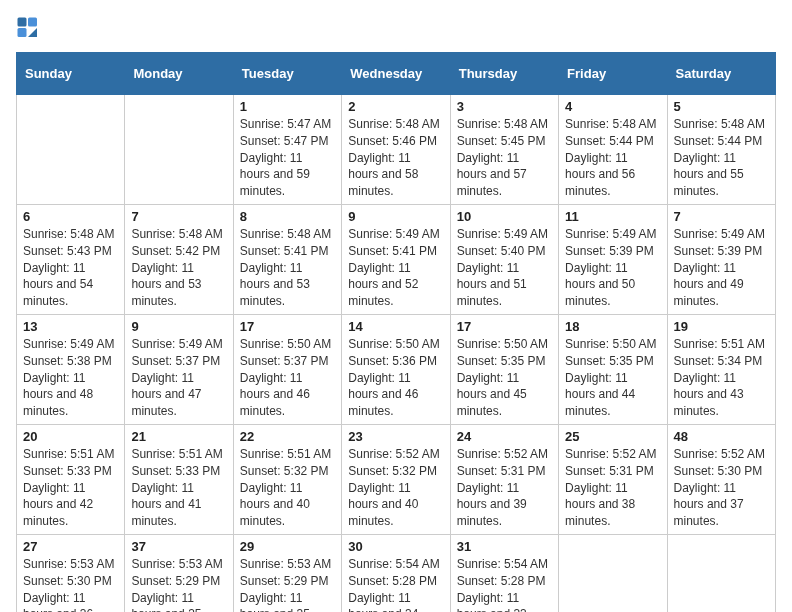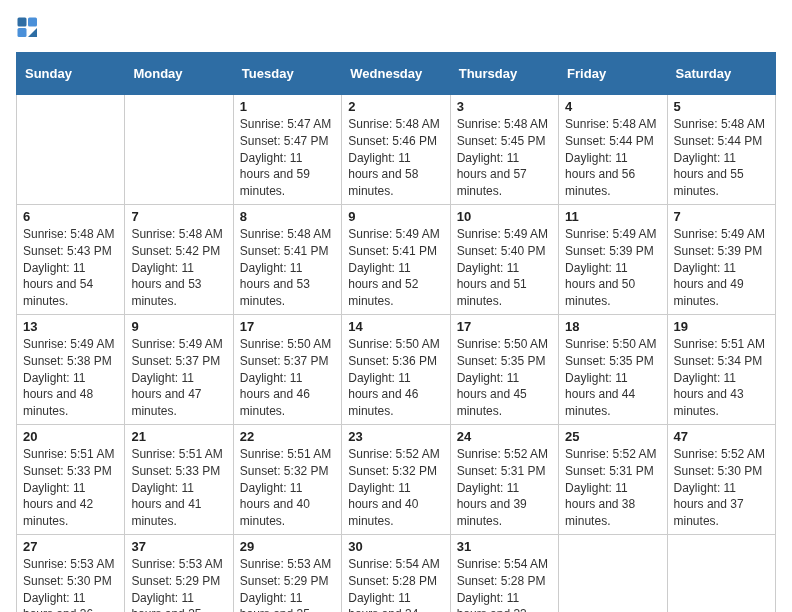--- a/index.html
+++ b/index.html
@@ -226,21 +226,21 @@
         </td>
         <td>
           <div class="day-number">24</div>
           <div class="day-info">Sunrise: 5:52 AM<br>Sunset: 5:31 PM<br>Daylight: 11 hours and 39 minutes.</div>
         </td>
         <td>
           <div class="day-number">25</div>
           <div class="day-info">Sunrise: 5:52 AM<br>Sunset: 5:31 PM<br>Daylight: 11 hours and 38 minutes.</div>
         </td>
         <td>
-          <div class="day-number">47</div>
+          <div class="day-number">48</div>
           <div class="day-info">Sunrise: 5:52 AM<br>Sunset: 5:30 PM<br>Daylight: 11 hours and 37 minutes.</div>
         </td>
       </tr>
       <tr class="week-row">
         <td>
           <div class="day-number">27</div>
           <div class="day-info">Sunrise: 5:53 AM<br>Sunset: 5:30 PM<br>Daylight: 11 hours and 36 minutes.</div>
         </td>
         <td>
           <div class="day-number">37</div>

